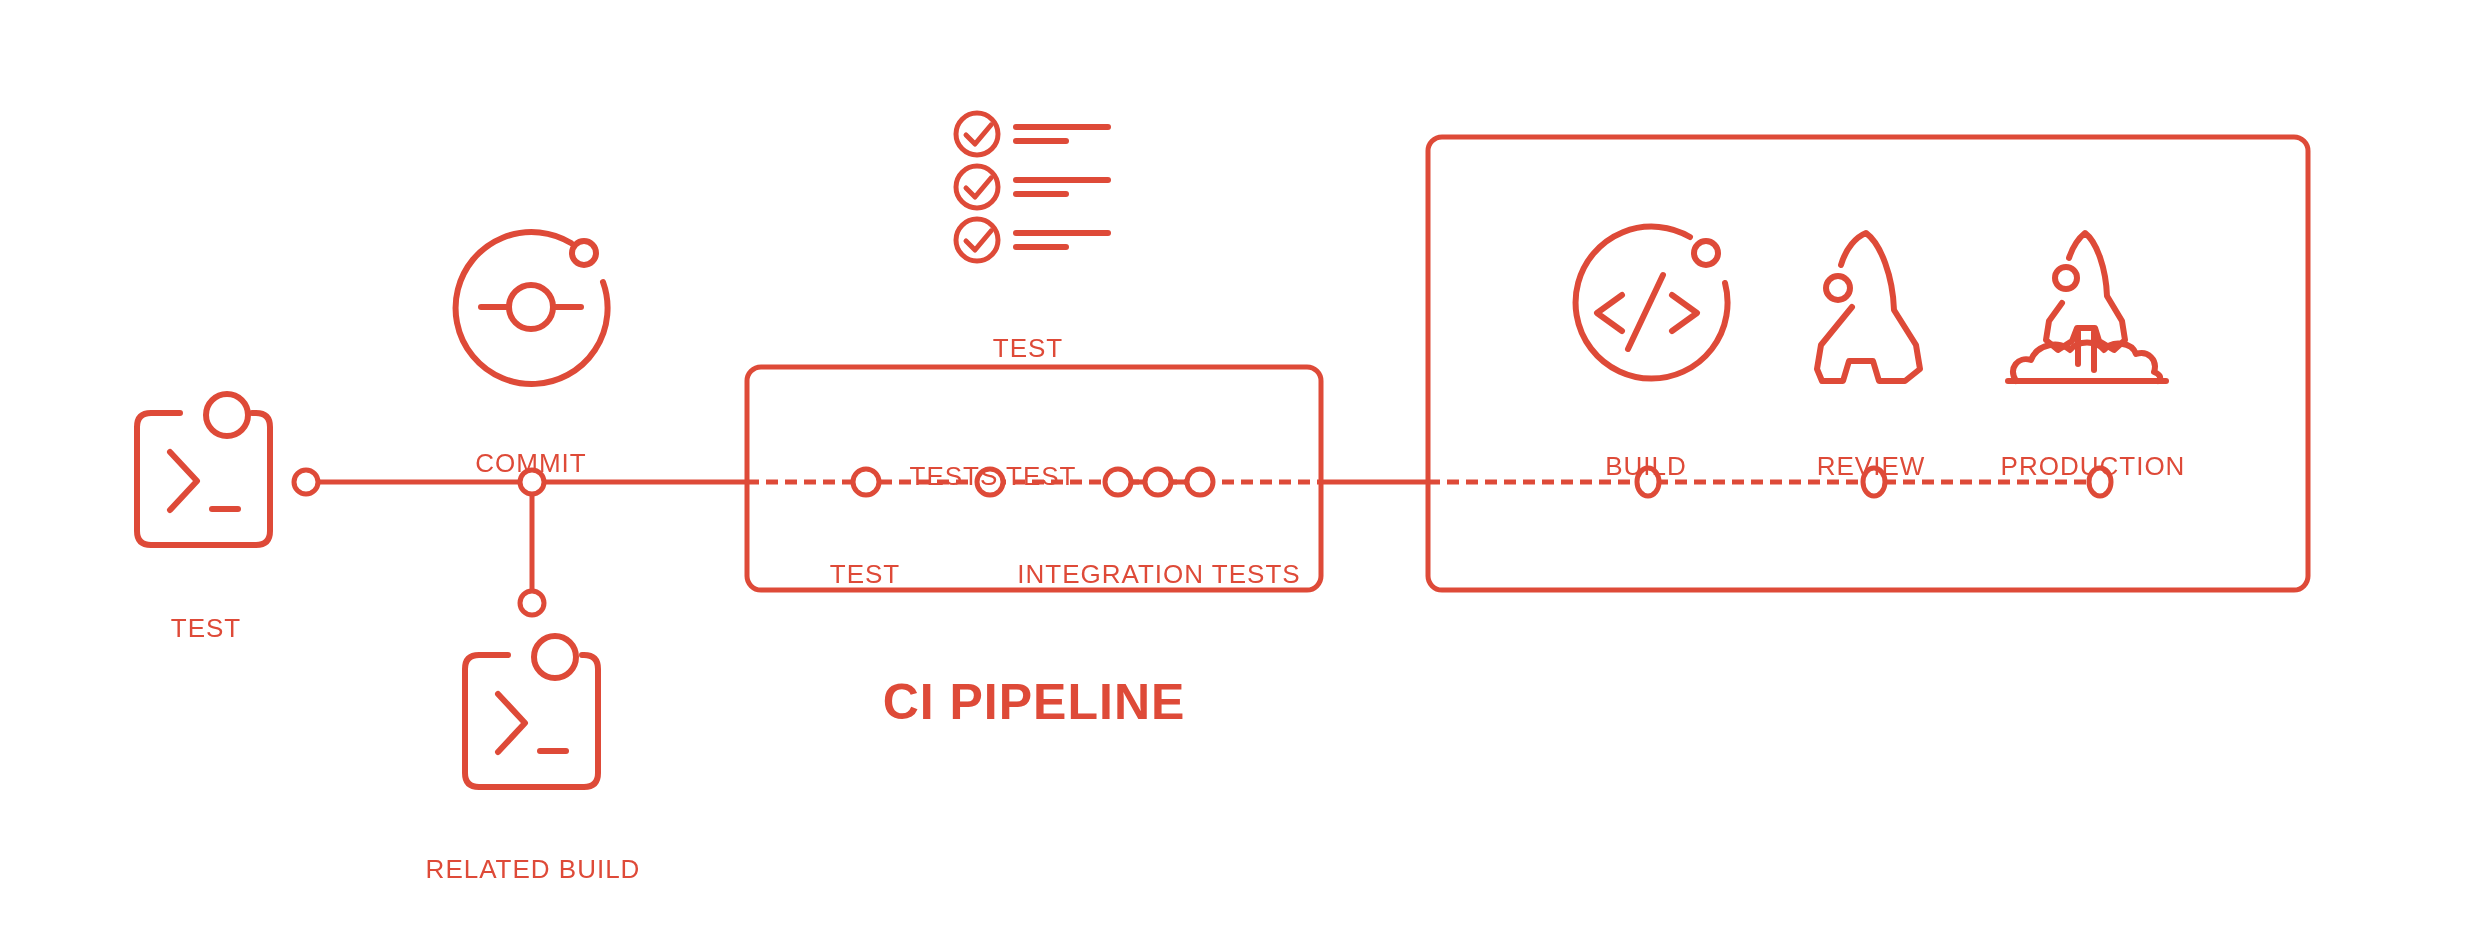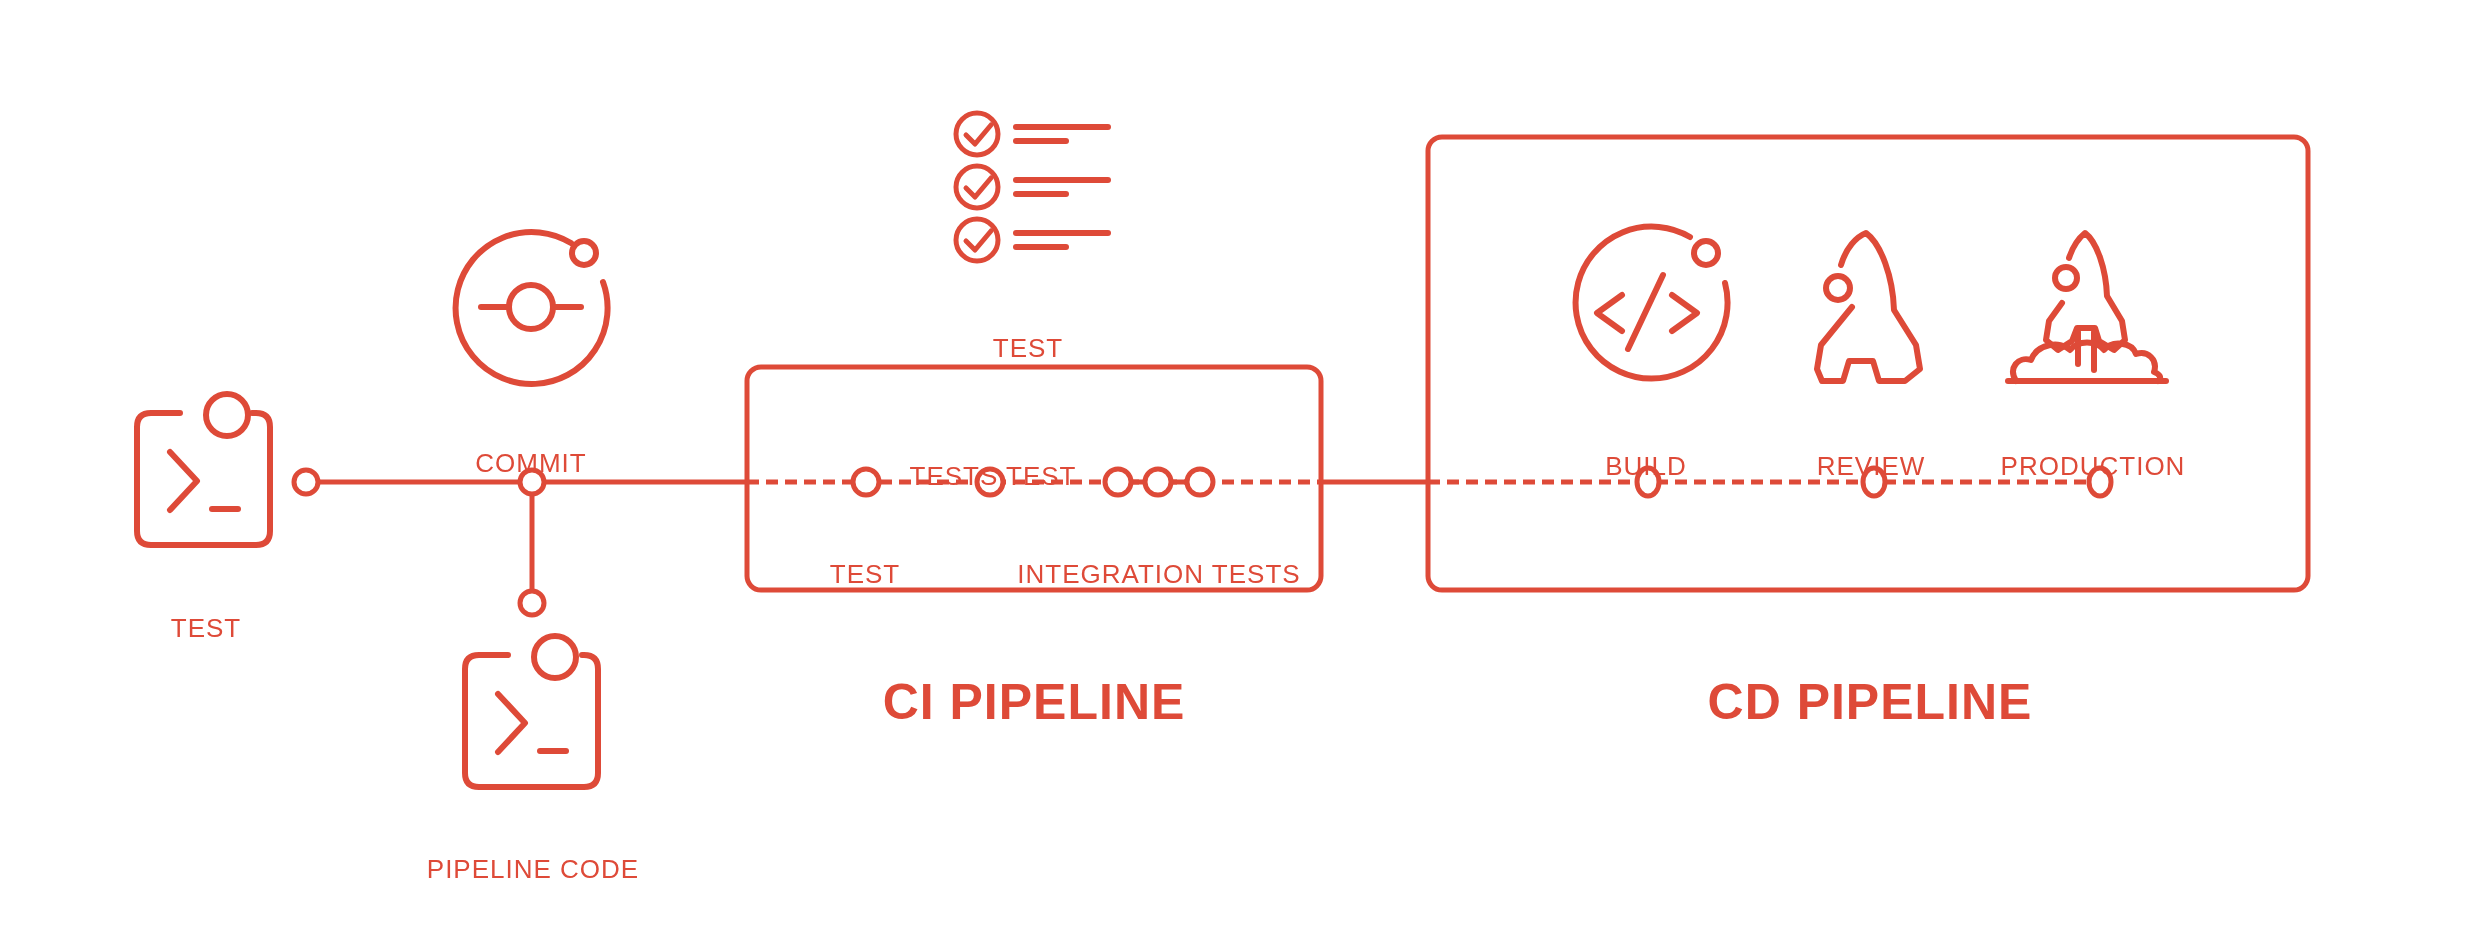--- a/index.html
+++ b/index.html
@@ -148,25 +148,24 @@
         C 2078 340 2096 340 2104 350
         C 2112 340 2132 342 2136 354
         C 2148 350 2158 360 2154 372
         C 2160 374 2162 378 2158 381"></path>
       <path class="stroke sw6" d="M 2008 381 H 2166"></path>
     </g>
   </svg>
 
   <div class="lbl" style="left:206px;top:592px">TEST</div>
   <div class="lbl" style="left:531px;top:427px">COMMIT</div>
-  <div class="lbl" style="left:533px;top:833px">PIPELINE CODE</div>
+  <div class="lbl" style="left:533px;top:833px">RELATED BUILD</div>
   <div class="lbl" style="left:1028px;top:312px">TEST</div>
   <div class="lbl" style="left:993px;top:440px">TESTS TEST</div>
   <div class="lbl" style="left:865px;top:538px">TEST</div>
   <div class="lbl" style="left:1159px;top:538px">INTEGRATION TESTS</div>
   <div class="lbl" style="left:1646px;top:430px">BUILD</div>
   <div class="lbl" style="left:1871px;top:430px">REVIEW</div>
   <div class="lbl" style="left:2093px;top:430px">PRODUCTION</div>
 
   <div class="lbl title" style="left:1034px;top:666px">CI PIPELINE</div>
-  <div class="lbl title" style="left:1870px;top:666px">CD PIPELINE</div>
 
 </div>
 
 </body></html>

